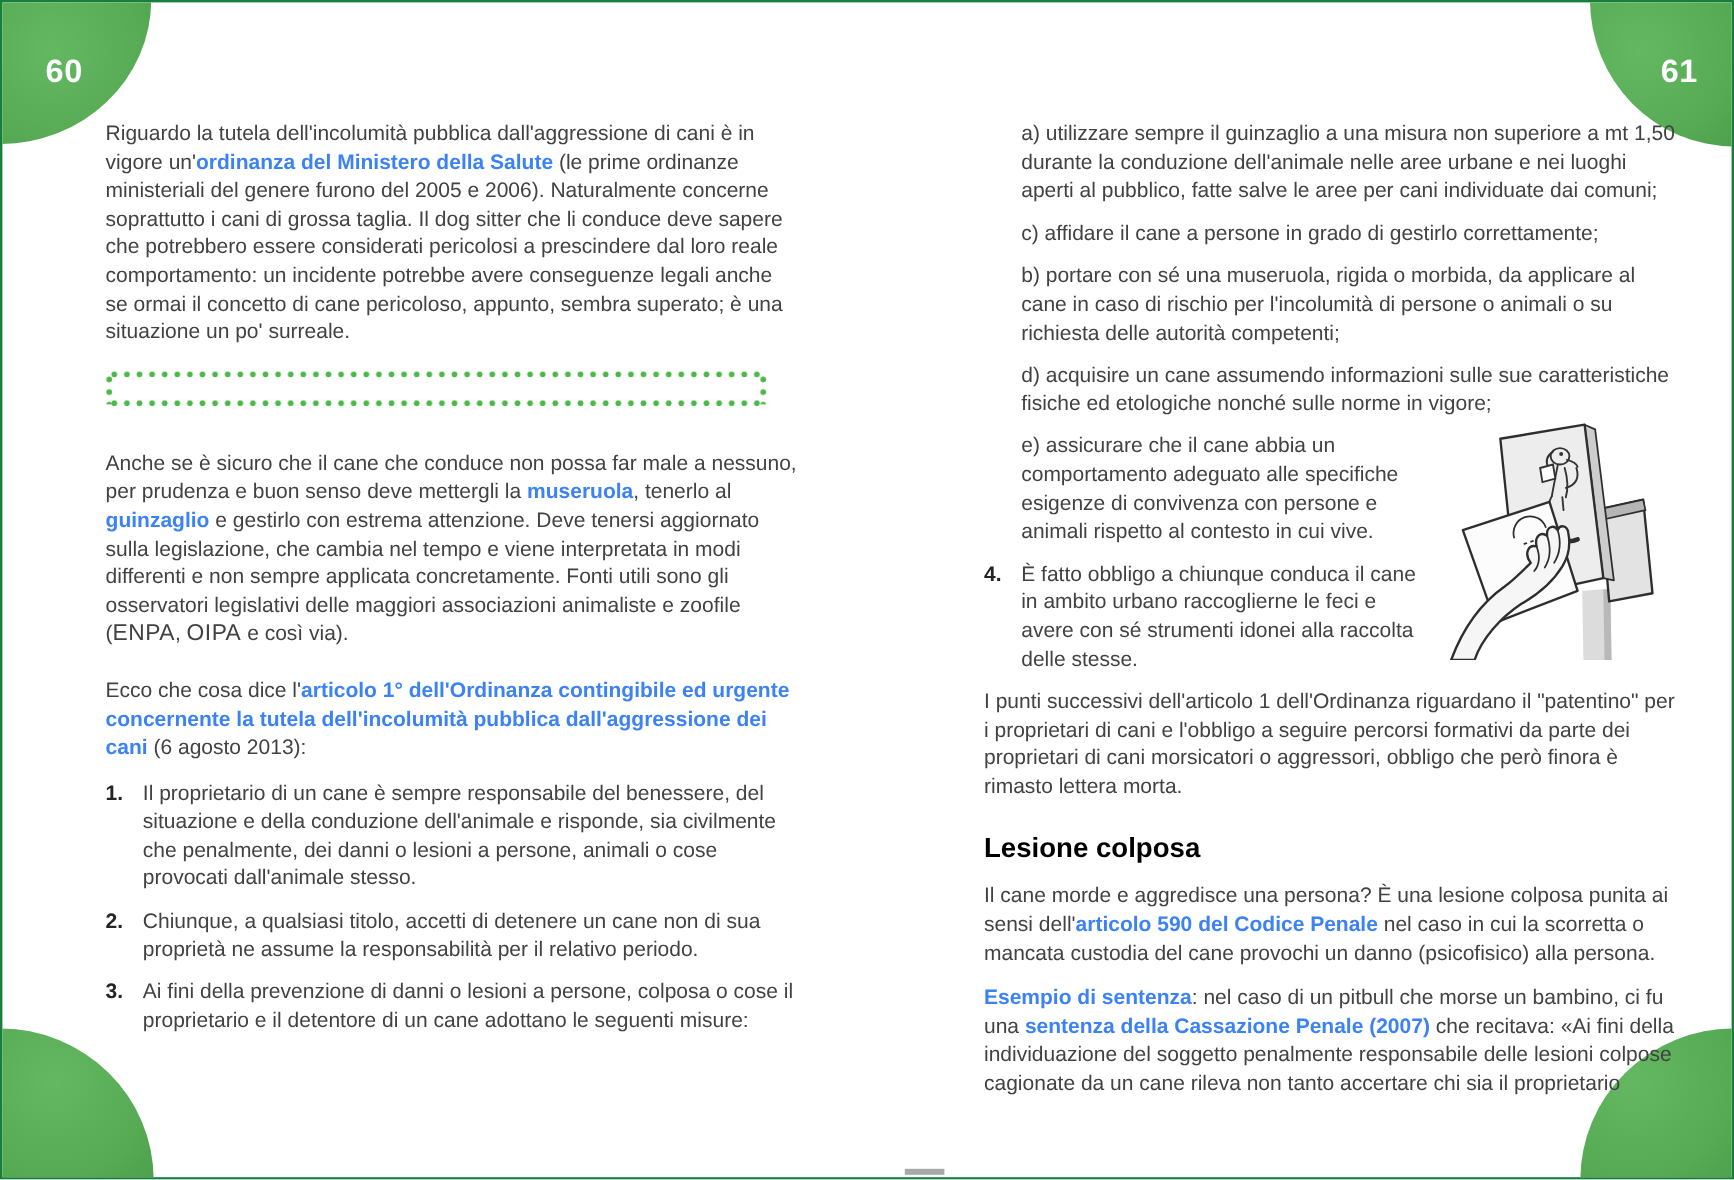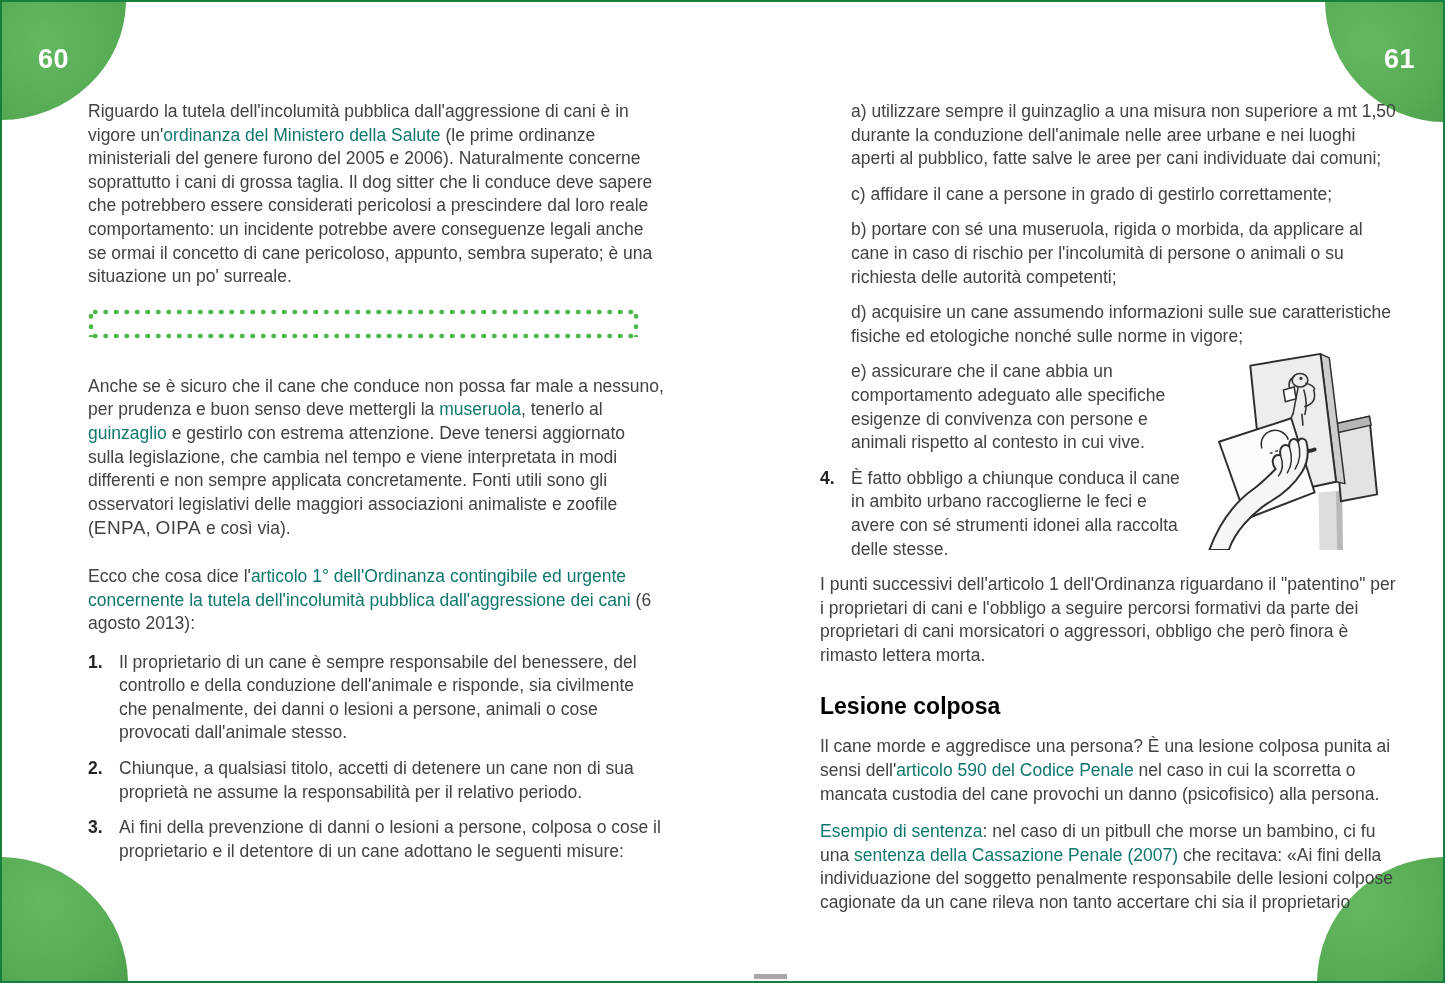--- a/index.html
+++ b/index.html
@@ -16,21 +16,21 @@
   .corner.br{bottom:-2px;right:-2px;width:128px;height:126px;border-radius:100% 0 0 0;}
   .pagenum{position:absolute;color:#ffffff;font-weight:700;font-size:27px;letter-spacing:0.5px;}
   .pn-left{top:42px;left:36px;}
   .pn-right{top:42px;right:28px;}
 
   .page{position:absolute;top:98px;font-size:17.5px;line-height:23.6px;}
   .page-left{left:86px;width:576px;}
   .page-right{left:818px;width:578px;}
 
   p.para{margin:0 0 13px 0;}
-  .b{font-weight:400;color:#0f766e;}
+  .b{font-weight:700;color:#3b82f6;}
   .smallcaps{font-size:19px;letter-spacing:0.4px;}
 
   
   .callout{position:relative;margin:20px 0 36px 0;width:551px;box-sizing:border-box;padding:16px 22px 14px 22px;}
   .dot-h,.dot-v{position:absolute;pointer-events:none;}
   .dot-h{left:2px;right:2px;height:6px;background-image:radial-gradient(circle,#4cb848 2.2px,rgba(0,0,0,0) 2.7px);background-size:10.5px 6px;background-repeat:repeat-x;background-position:left center;}
   .dot-h.top{top:0;} .dot-h.bottom{bottom:0;}
   .dot-v{top:2px;bottom:2px;width:6px;background-image:radial-gradient(circle,#4cb848 2.2px,rgba(0,0,0,0) 2.7px);background-size:6px 10.5px;background-repeat:repeat-y;background-position:center top;}
   .dot-v.left{left:0;} .dot-v.right{right:0;}
 
@@ -64,21 +64,21 @@
       <span class="dot-h bottom"></span>
       <span class="dot-v left"></span>
       <span class="dot-v right"></span>
     </div>
 
     <p class="para"><span>Anche se è sicuro che il cane che conduce non possa far male a nessuno, per prudenza e buon senso deve mettergli la </span><span class="b">museruola</span><span>, tenerlo al </span><span class="b">guinzaglio</span><span> e gestirlo con estrema attenzione. Deve tenersi aggiornato sulla legislazione, che cambia nel tempo e viene interpretata in modi differenti e non sempre applicata concretamente. Fonti utili sono gli osservatori legislativi delle maggiori associazioni animaliste e zoofile (</span><span class="smallcaps">ENPA</span><span>, </span><span class="smallcaps">OIPA</span><span> e così via).</span></p>
     <p class="para" style="margin-bottom:15px;margin-top:24px;"><span>Ecco che cosa dice l'</span><span class="b">articolo 1° dell'Ordinanza contingibile ed urgente concernente la tutela dell'incolumità pubblica dall'aggressione dei cani</span><span> (6 agosto 2013):</span></p>
 
     <div class="li">
       <span class="num">1.</span>
-      <div class="li-body">Il proprietario di un cane è sempre responsabile del benessere, del controllo e della conduzione dell'animale e risponde, sia civilmente che penalmente, dei danni o lesioni a persone, animali o cose provocati dall'animale stesso.</div>
+      <div class="li-body">Il proprietario di un cane è sempre responsabile del benessere, del situazione e della conduzione dell'animale e risponde, sia civilmente che penalmente, dei danni o lesioni a persone, animali o cose provocati dall'animale stesso.</div>
     </div>
     <div class="li">
       <span class="num">2.</span>
       <div class="li-body">Chiunque, a qualsiasi titolo, accetti di detenere un cane non di sua proprietà ne assume la responsabilità per il relativo periodo.</div>
     </div>
     <div class="li">
       <span class="num">3.</span>
       <div class="li-body">Ai fini della prevenzione di danni o lesioni a persone, colposa o cose il proprietario e il detentore di un cane adottano le seguenti misure:</div>
     </div>
   </div>

